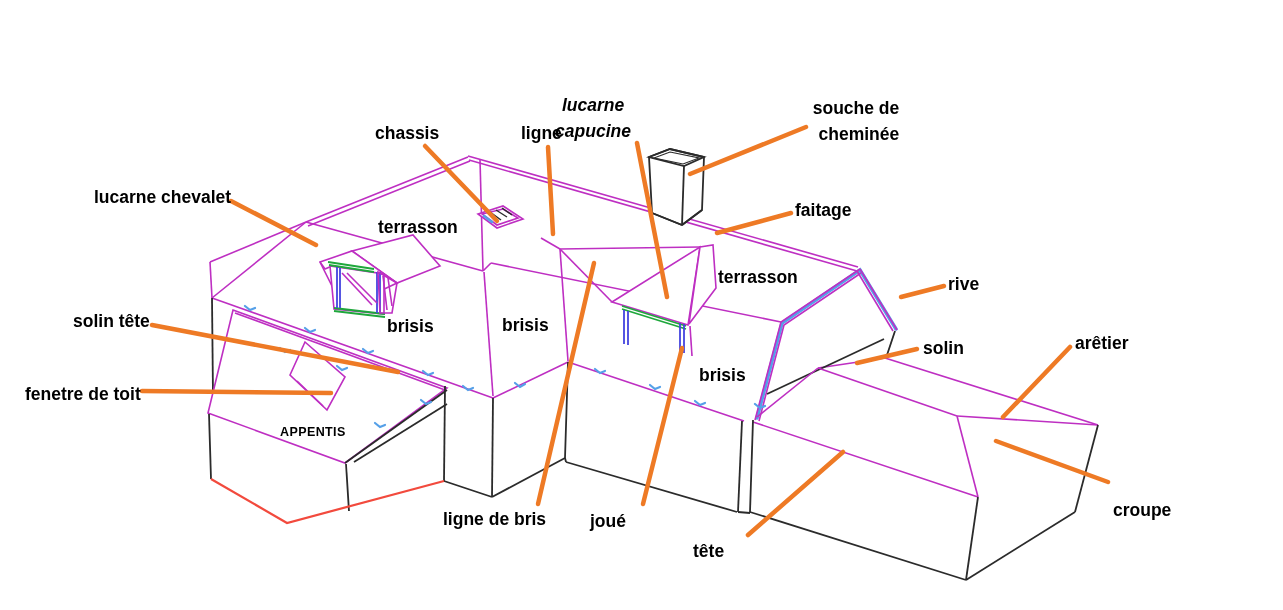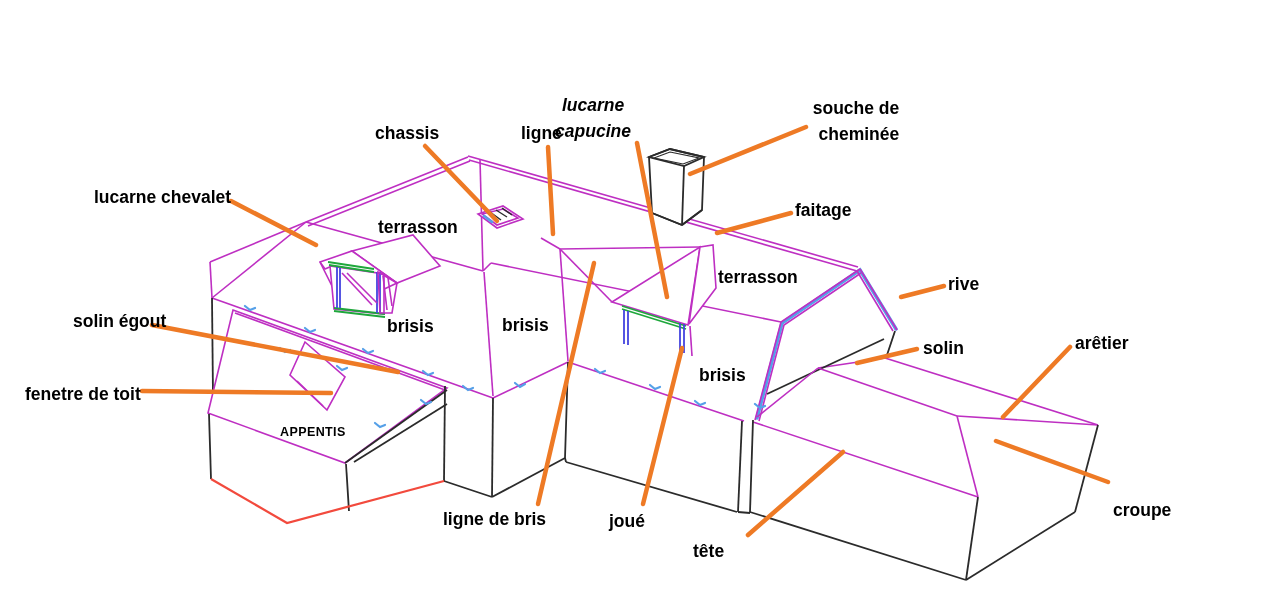--- a/index.html
+++ b/index.html
@@ -219,20 +219,20 @@
       <div class="lbl" style="left: 94px; top: 184px;">lucarne chevalet</div>
       <div class="lbl" style="left: 378px; top: 214px;">terrasson</div>
       <div class="lbl" style="left: 718px; top: 264px;">terrasson</div>
       <div class="lbl" style="left: 948px; top: 271px;">rive</div>
       <div class="lbl" style="left: 387px; top: 313px;">brisis</div>
       <div class="lbl" style="left: 502px; top: 312px;">brisis</div>
       <div class="lbl" style="left: 699px; top: 362px;">brisis</div>
       <div class="lbl" style="left: 923px; top: 335px;">solin</div>
       <div class="lbl" style="left: 1075px; top: 330px;">arêtier</div>
       <div class="lbl" style="left: 1113px; top: 477px; margin-top: 20px;">croupe</div>
-      <div class="lbl" style="left: 73px; top: 308px;">solin égout</div>
+      <div class="lbl" style="left: 73px; top: 308px;">solin tête</div>
       <div class="lbl" style="left: 25px; top: 381px;">fenetre de toit</div>
       <div class="lbl small" style="left: 280px; top: 419px;">APPENTIS</div>
       <div class="lbl" style="left: 443px; top: 506px;">ligne de bris</div>
-      <div class="lbl" style="left: 609px; top: 508px;">joué</div>
+      <div class="lbl" style="left: 590px; top: 508px;">joué</div>
       <div class="lbl" style="left: 693px; top: 538px;">tête</div>
     </div>
 </div>
 
 </body></html>

